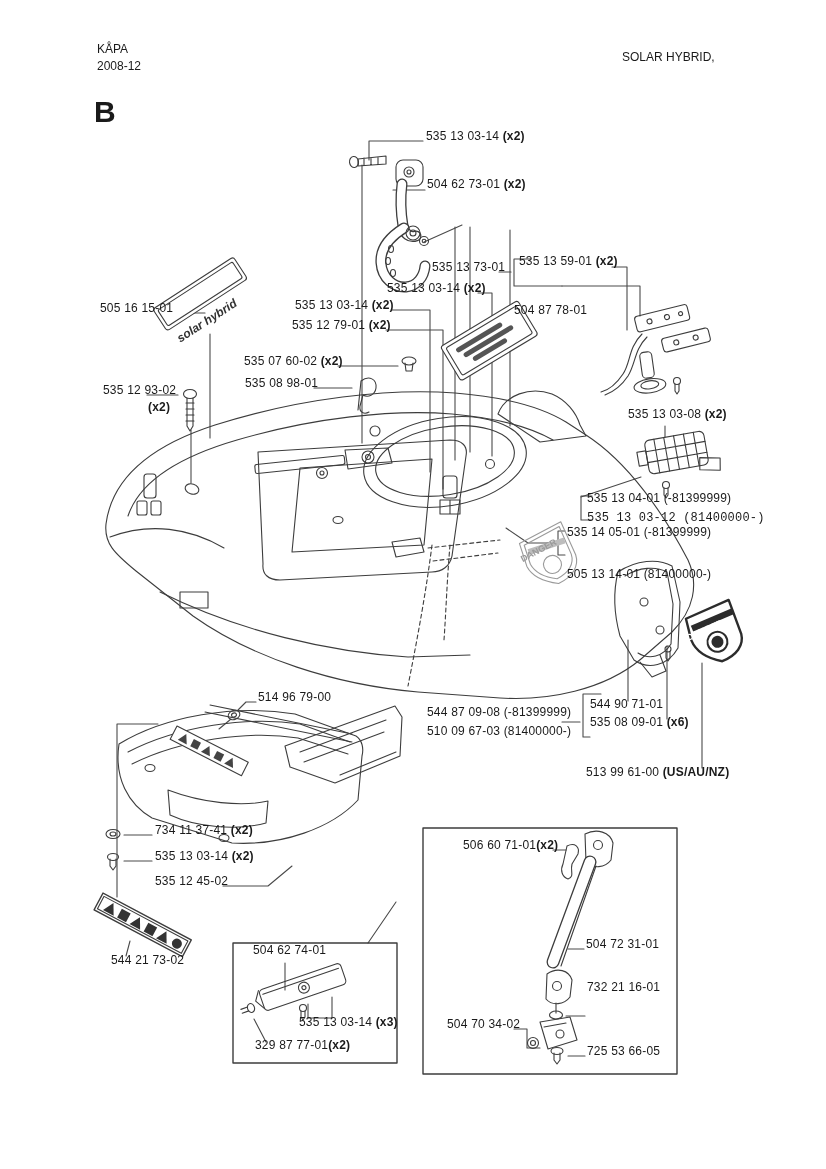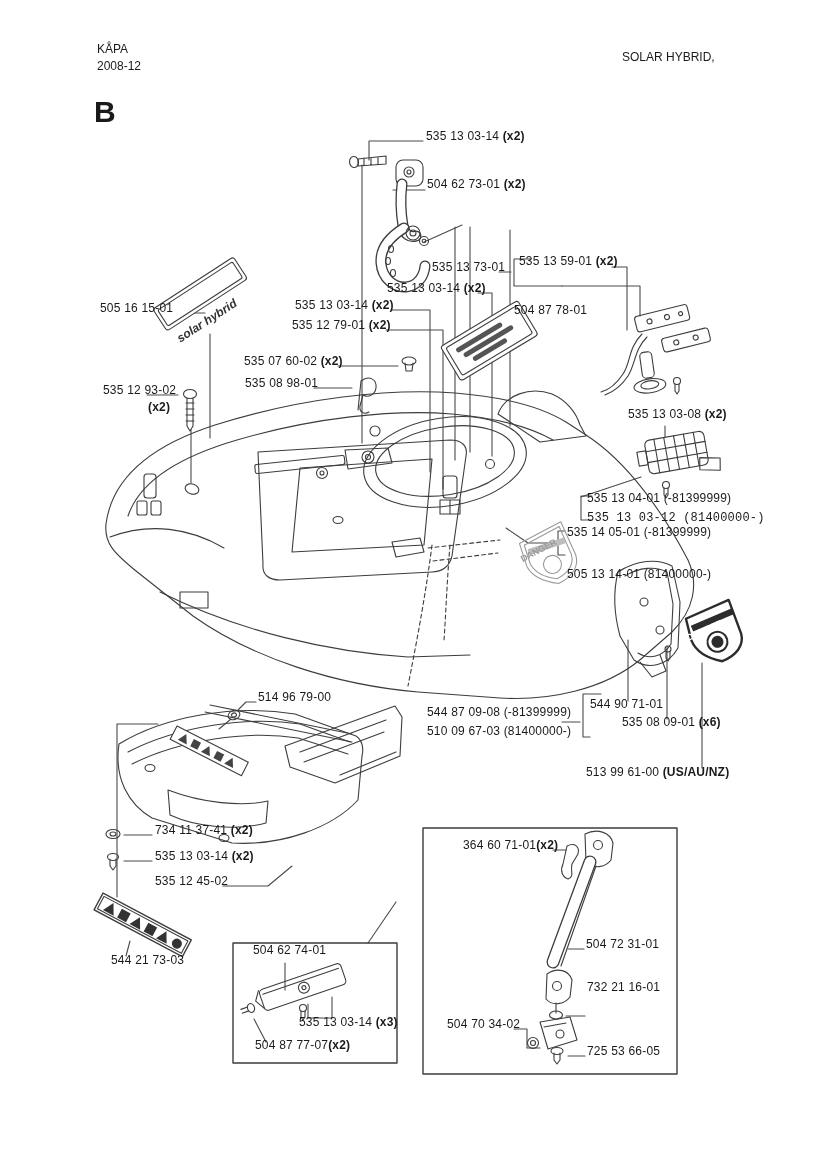--- a/index.html
+++ b/index.html
@@ -318,29 +318,29 @@
   <div class="lbl" style="left:103px;top:383px;"><span>535 12 93-02</span><span class="b"></span></div>
   <div class="lbl" style="left:148px;top:400px;"><span></span><span class="b">(x2)</span></div>
   <div class="lbl" style="left:628px;top:407px;"><span>535 13 03-08 </span><span class="b">(x2)</span></div>
   <div class="lbl" style="left:587px;top:491px;"><span>535 13 04-01 (-81399999)</span><span class="b"></span></div>
   <div class="lbl" style="left:587px;top:511px;font-family:Liberation Mono, monospace;"><span>535 13 03-12 (81400000-)</span><span class="b"></span></div>
   <div class="lbl" style="left:567px;top:525px;"><span>535 14 05-01 (-81399999)</span><span class="b"></span></div>
   <div class="lbl" style="left:567px;top:545px;margin-top:22px;"><span>505 13 14-01 (81400000-)</span><span class="b"></span></div>
   <div class="lbl" style="left:427px;top:705px;"><span>544 87 09-08 (-81399999)</span><span class="b"></span></div>
   <div class="lbl" style="left:427px;top:724px;"><span>510 09 67-03 (81400000-)</span><span class="b"></span></div>
   <div class="lbl" style="left:590px;top:697px;"><span>544 90 71-01</span><span class="b"></span></div>
-  <div class="lbl" style="left:622px;top:715px;"><span>535 08 09-01 </span><span class="b">(x6)</span></div>
+  <div class="lbl" style="left:590px;top:715px;"><span>535 08 09-01 </span><span class="b">(x6)</span></div>
   <div class="lbl" style="left:586px;top:765px;"><span>513 99 61-00 </span><span class="b">(US/AU/NZ)</span></div>
   <div class="lbl" style="left:258px;top:690px;text-align:center;"><span>514 96 79-00</span><span class="b"></span></div>
   <div class="lbl" style="left:155px;top:823px;"><span>734 11 37-41 </span><span class="b">(x2)</span></div>
   <div class="lbl" style="left:155px;top:849px;"><span>535 13 03-14 </span><span class="b">(x2)</span></div>
   <div class="lbl" style="left:155px;top:874px;"><span>535 12 45-02</span><span class="b"></span></div>
-  <div class="lbl" style="left:111px;top:953px;"><span>544 21 73-03</span><span class="b"></span></div>
+  <div class="lbl" style="left:111px;top:953px;"><span>544 21 73-02</span><span class="b"></span></div>
   <div class="lbl" style="left:253px;top:943px;"><span>504 62 74-01</span><span class="b"></span></div>
   <div class="lbl" style="left:299px;top:1015px;"><span>535 13 03-14 </span><span class="b">(x3)</span></div>
-  <div class="lbl" style="left:255px;top:1038px;"><span>504 87 77-07</span><span class="b">(x2)</span></div>
-  <div class="lbl" style="left:463px;top:838px;"><span>364 60 71-01</span><span class="b">(x2)</span></div>
+  <div class="lbl" style="left:255px;top:1038px;"><span>329 87 77-01</span><span class="b">(x2)</span></div>
+  <div class="lbl" style="left:463px;top:838px;"><span>506 60 71-01</span><span class="b">(x2)</span></div>
   <div class="lbl" style="left:586px;top:937px;"><span>504 72 31-01</span><span class="b"></span></div>
   <div class="lbl" style="left:587px;top:980px;"><span>732 21 16-01</span><span class="b"></span></div>
   <div class="lbl" style="left:447px;top:1017px;text-align:right;"><span>504 70 34-02</span><span class="b"></span></div>
   <div class="lbl" style="left:587px;top:1044px;"><span>725 53 66-05</span><span class="b"></span></div>
 
 </div>
 
 </body></html>

